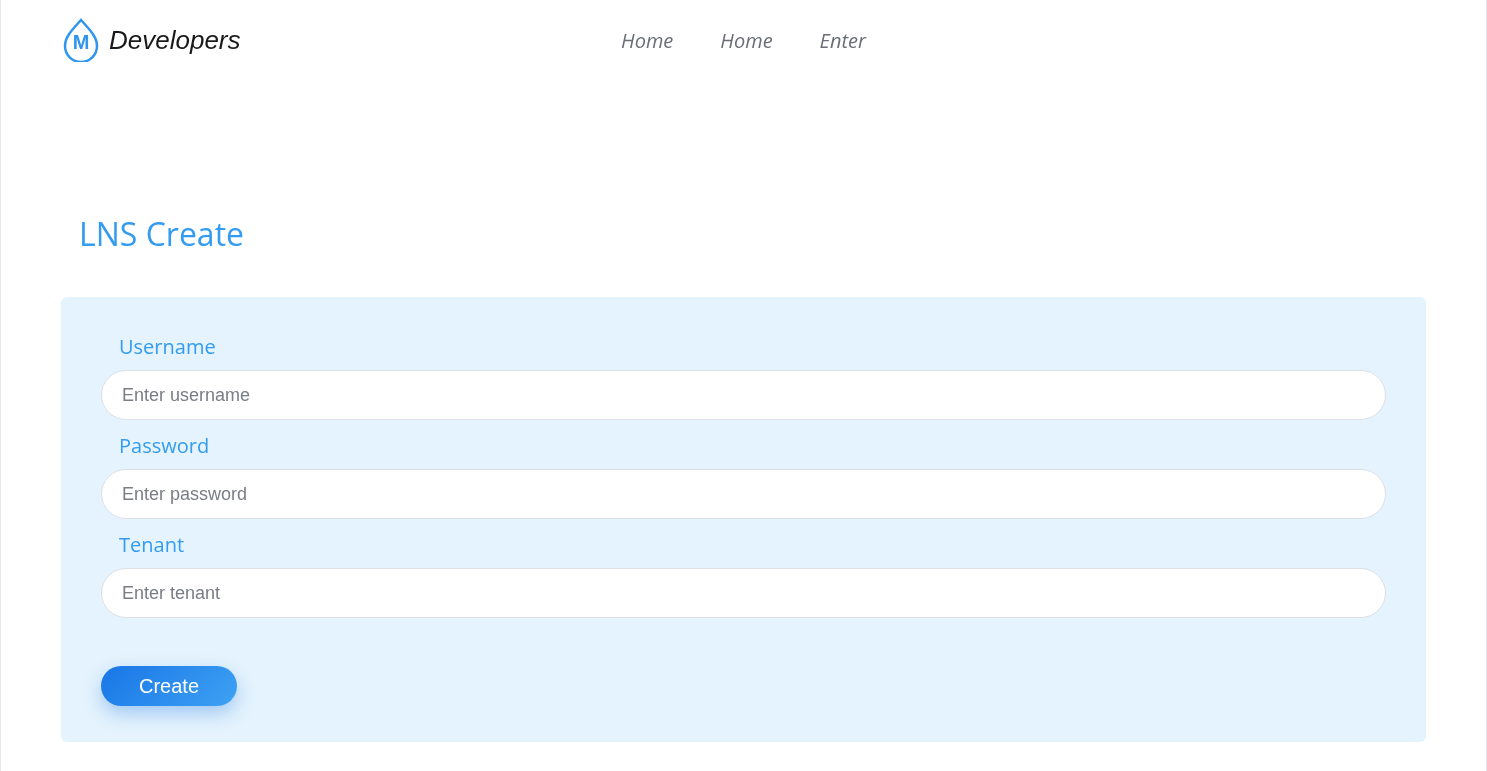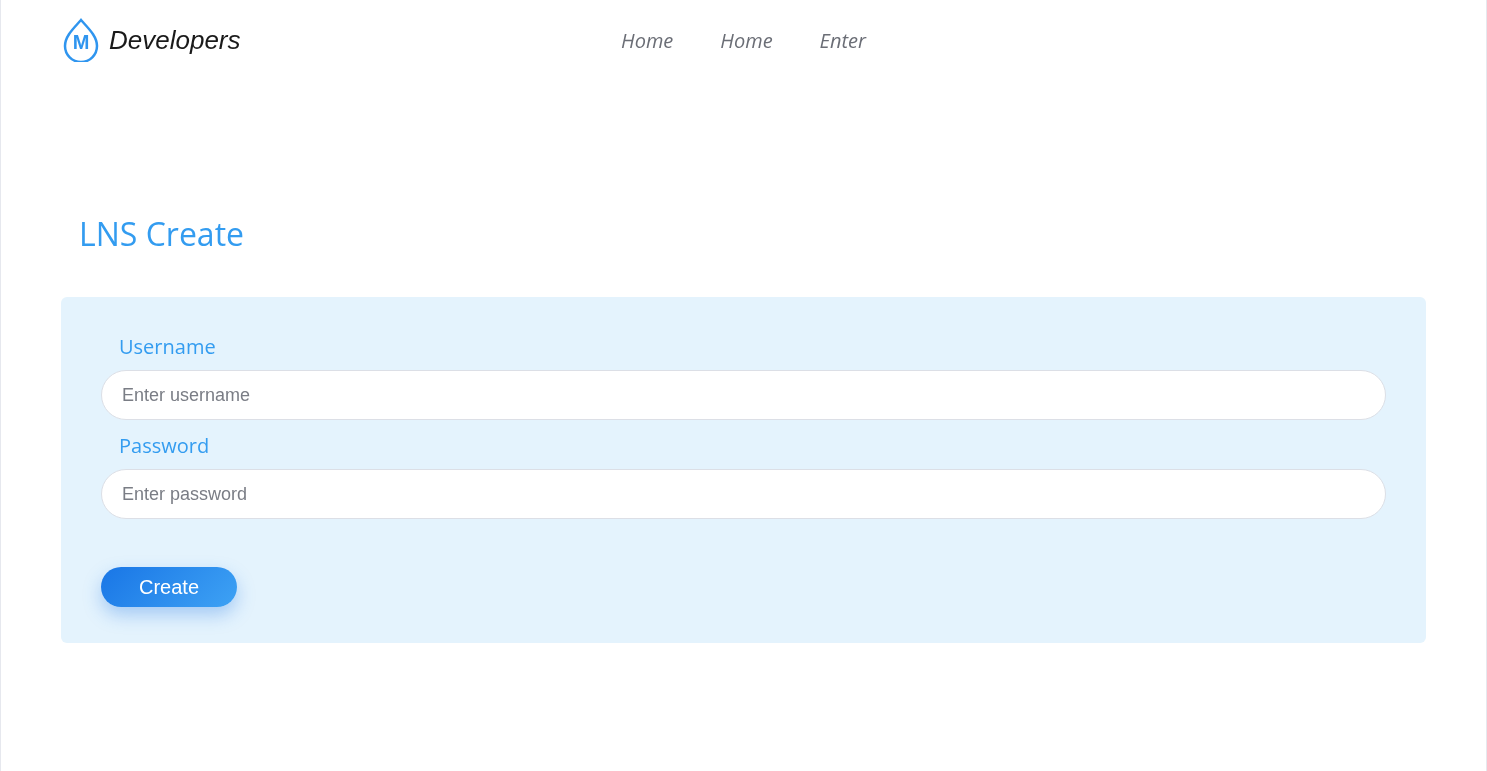--- a/index.html
+++ b/index.html
@@ -158,20 +158,24 @@
         <div class="field-block">
           <label class="field-label">Username</label>
           <input type="text" class="text-input" placeholder="Enter username" style="">
         </div>
 
         <div class="field-block">
           <label class="field-label">Password</label>
           <input type="password" class="text-input" placeholder="Enter password" style="">
         </div>
 
+        <div class="field-block">
+          <label class="field-label">Tenant</label>
+          <input type="text" class="text-input" placeholder="Enter tenant" style="">
+        </div>
 
         <div class="actions">
           <button class="create-btn" type="button">Create</button>
         </div>
       </div>
     </main>
 
   </div>
 </div>
 

